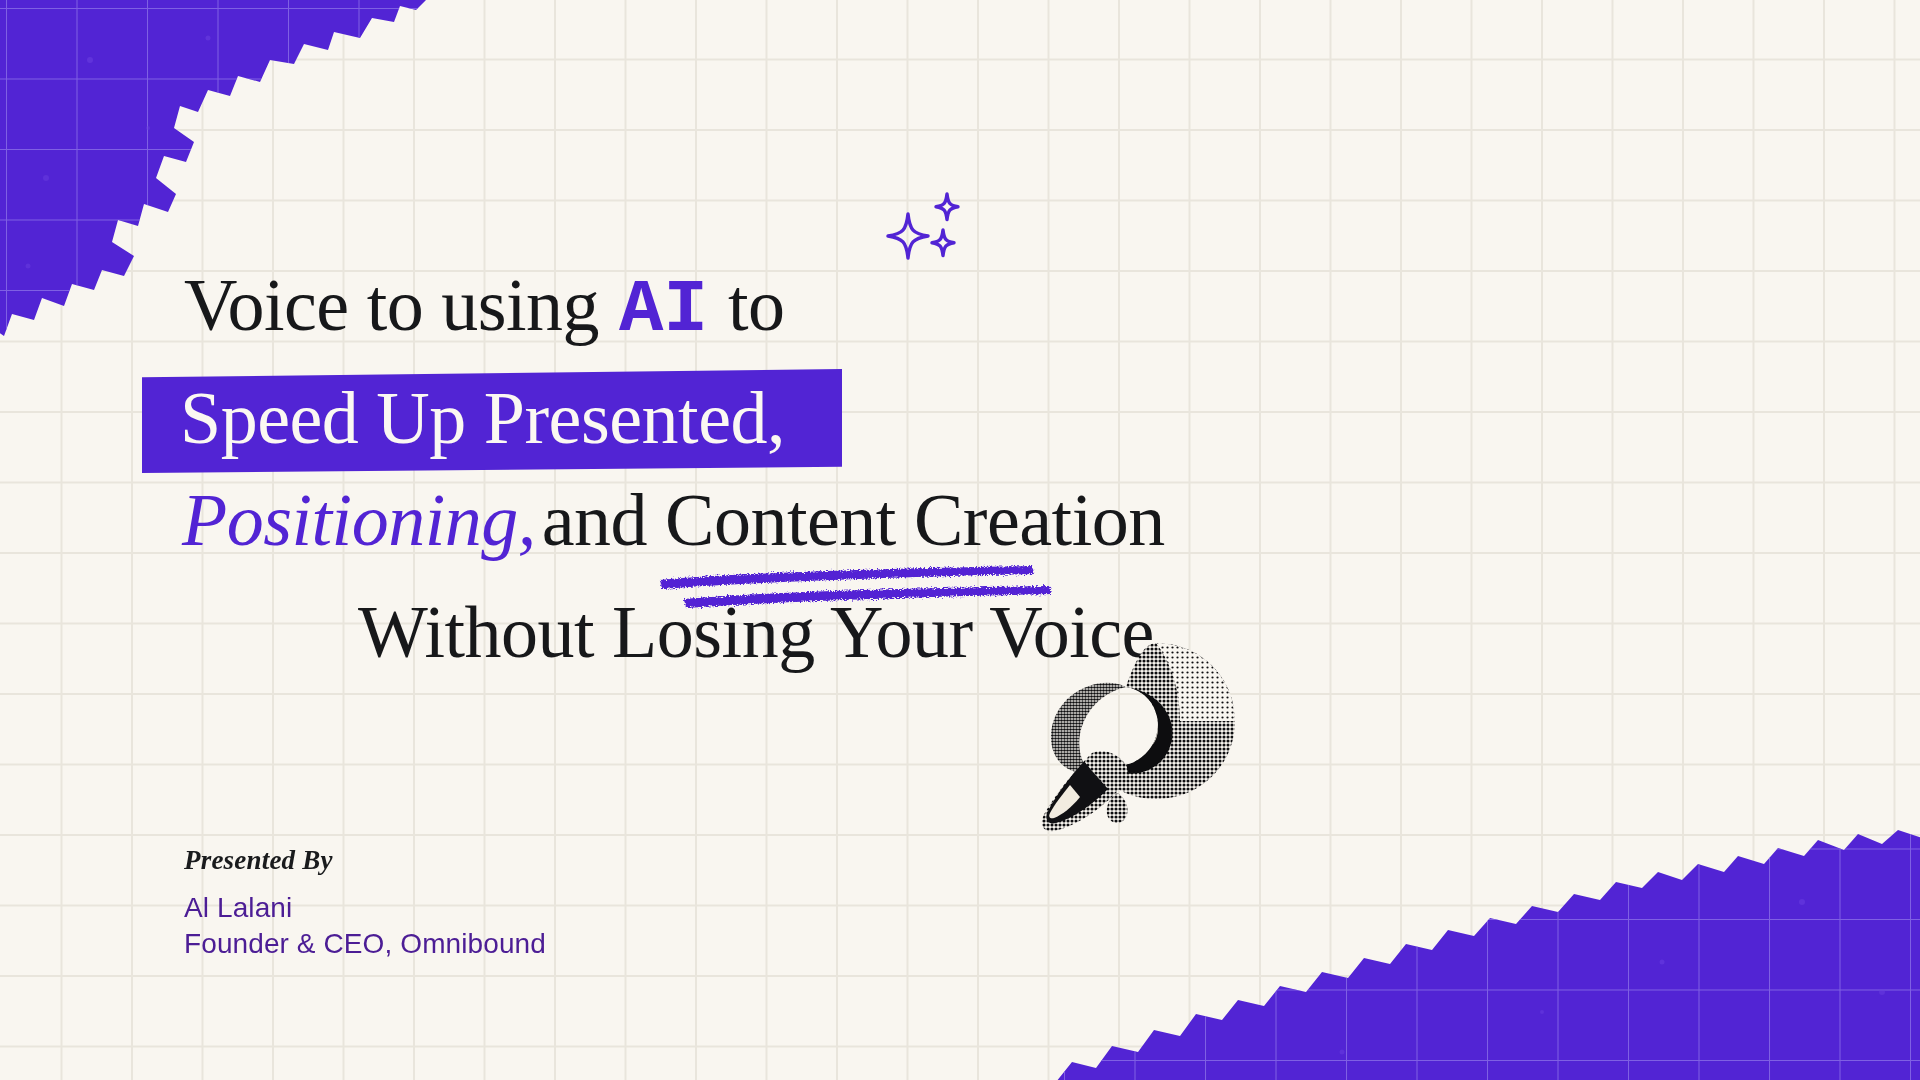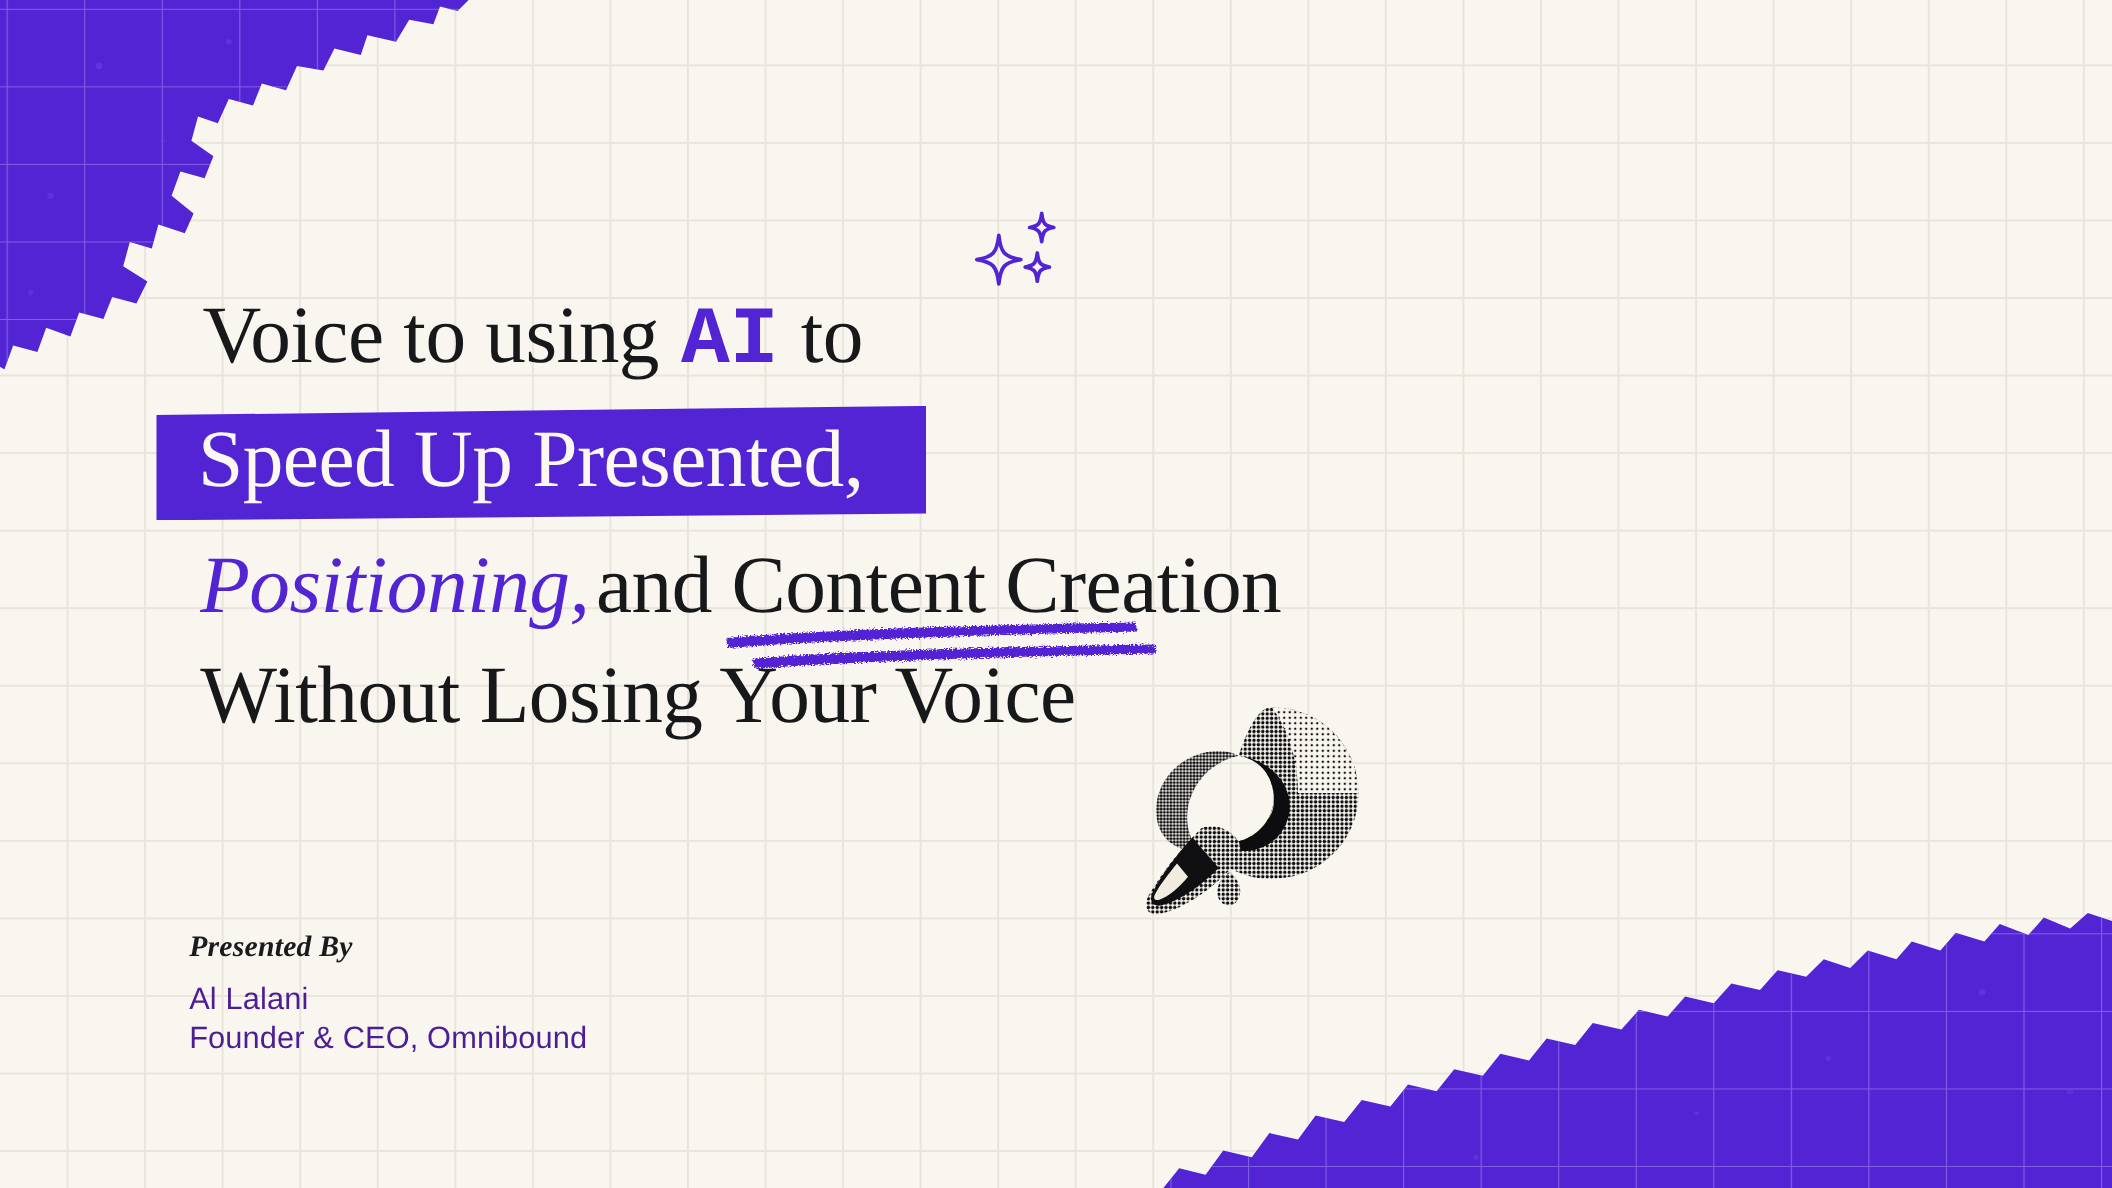--- a/index.html
+++ b/index.html
@@ -107,54 +107,55 @@
 
   
   #title-line-3-wrap {
     position: relative;
     height: 100px;
     margin-bottom: 16px;
   }
   #title-line-3 {
     position: absolute;
     left: 2px;
-    top: 16px;
+    top: 4px;
   }
   .pos-word {
     font-style: italic;
     color: #5224d4;
     padding-right: 6px;
   }
   .brush-underline {
     position: absolute;
     left: 478px;
     top: 84px;
     width: 400px;
     height: 50px;
   }
 
   
   #title-line-4 {
     padding-left: 2px;
+    text-align: center;
   }
 
   
   #megaphone {
     position: absolute;
     left: 1030px;
     top: 635px;
     width: 215px;
     height: 205px;
     pointer-events: none;
   }
 
   
   .footer {
     position: absolute;
-    left: 172px;
+    left: 184px;
     top: 845px;
   }
   #presented-by {
     font-family: "Liberation Serif", "DejaVu Serif", serif;
     font-weight: bold;
     font-style: italic;
     font-size: 27px;
     color: #1a1b1d;
     letter-spacing: 0.2px;
     margin: 0 0 14px 0;

